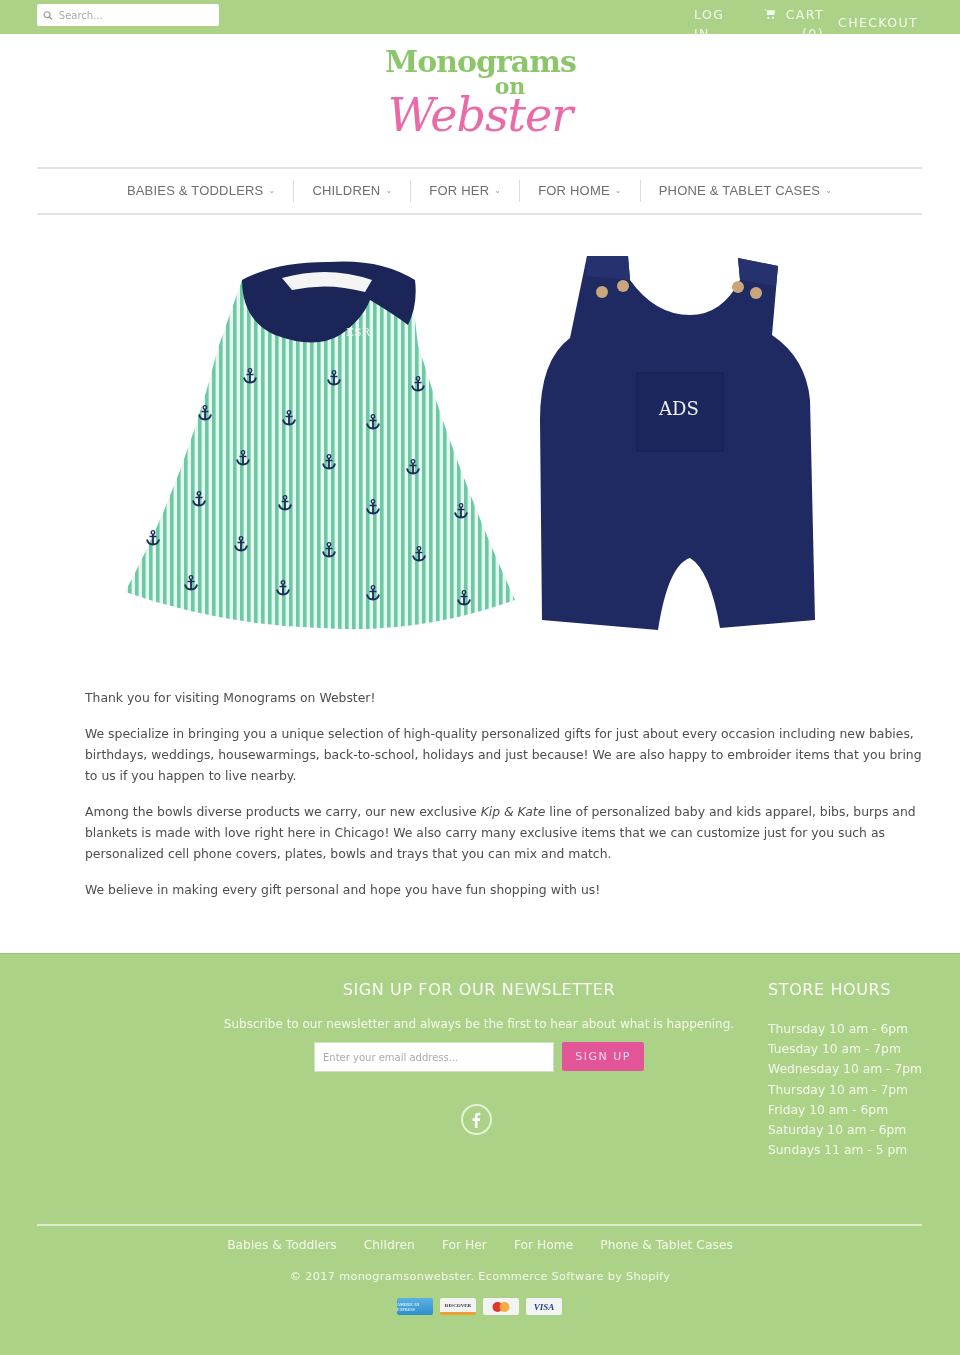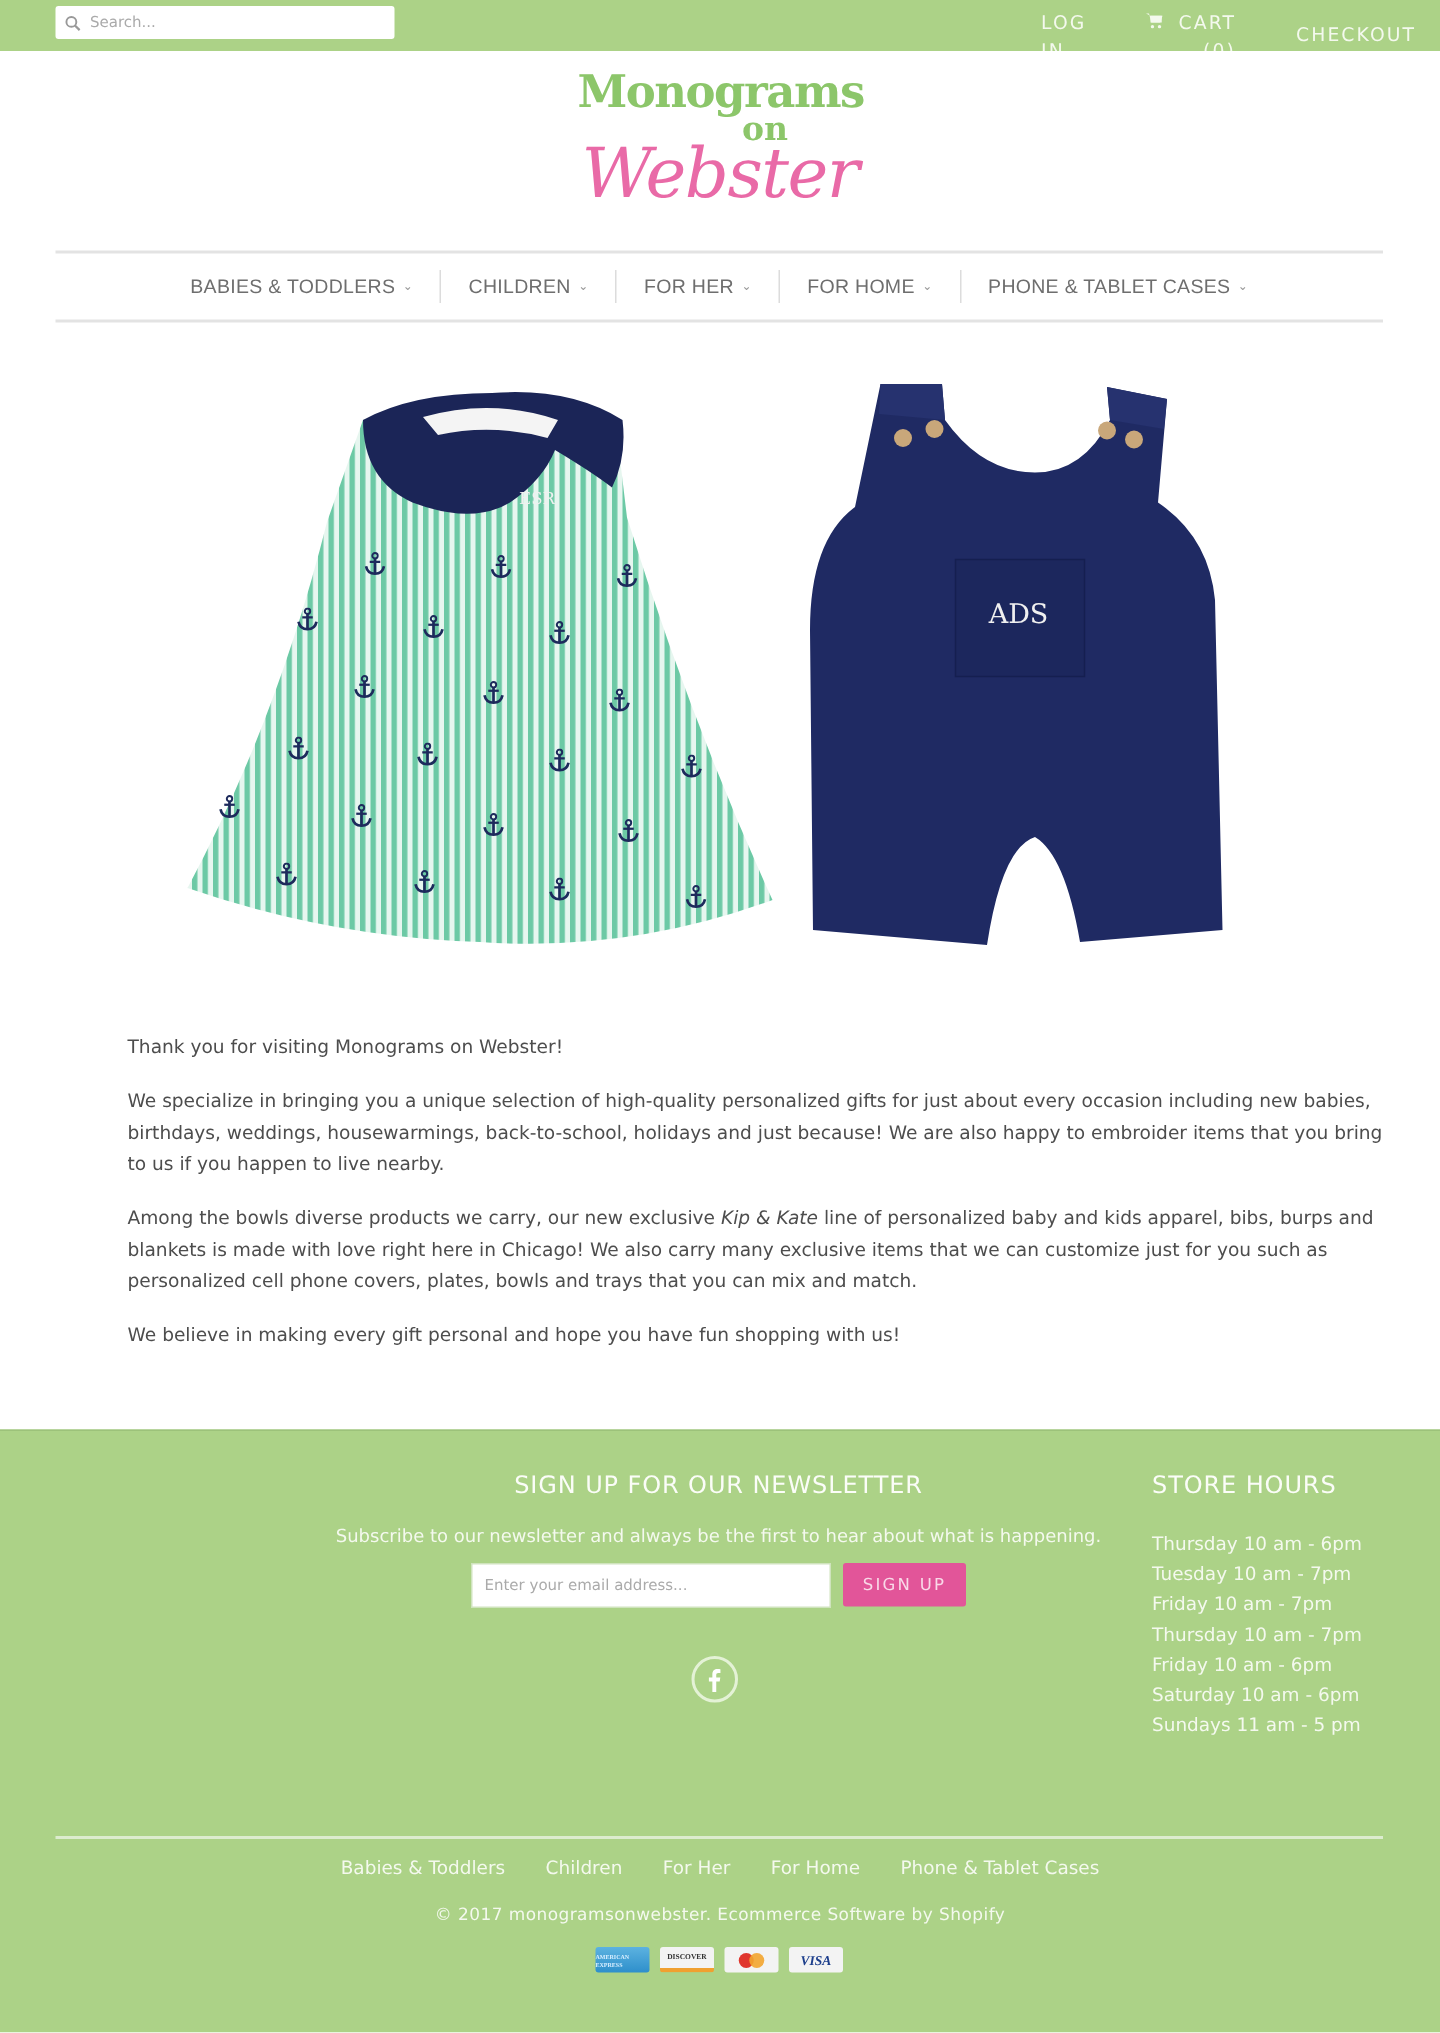--- a/index.html
+++ b/index.html
@@ -1,29 +1,29 @@
 <!DOCTYPE html>
 <html><head>
 <meta charset="utf-8">
 <style>
   * { box-sizing: border-box; margin: 0; padding: 0; }
   html, body { width: 960px; background: #ffffff; }
   body { font-family: "DejaVu Sans", sans-serif; color: #555555; height: 1355px; position: relative; overflow: hidden; }
 
   
   .topbar { position: absolute; top: 0; left: 0; width: 960px; height: 34px; background: #acd287; overflow: hidden; }
-  .search-box { position: absolute; left: 37px; top: 4px; width: 226px; height: 22px; background: #fff; border-radius: 2px; display: flex; align-items: center; padding-left: 6px; }
+  .search-box { position: absolute; left: 37px; top: 4px; width: 182px; height: 22px; background: #fff; border-radius: 2px; display: flex; align-items: center; padding-left: 6px; }
   .search-box svg { width: 11px; height: 11px; }
   .search-box input { border: none; outline: none; font-family: "DejaVu Sans", sans-serif; font-size: 10px; color: #999; margin-left: 6px; width: 180px; background: transparent; }
   .search-box input::placeholder { color: #aaa; }
   .top-link { position: absolute; color: #f4f9ee; font-size: 12.5px; letter-spacing: 1.4px; line-height: 19px; text-transform: uppercase; }
   .top-login { left: 694px; top: 5px; width: 34px; }
   .top-cart { left: 764px; top: 5px; width: 60px; display: flex; text-align: right; }
   .top-cart .cart-icon { width: 12px; height: 12px; margin-top: 3px; margin-right: 5px; flex-shrink: 0; }
-  .top-checkout { left: 838px; top: 13px; margin-left: 26px; }
+  .top-checkout { left: 838px; top: 13px; }
 
   
   .logo { position: absolute; left: 385px; top: 47px; width: 190px; height: 105px; text-align: center; }
   .logo .l1 { font-family: "DejaVu Serif", serif; font-weight: bold; font-size: 30px; color: #8cc66a; letter-spacing: -1px; line-height: 30px; display: block; }
   .logo .l2 { font-family: "DejaVu Serif", serif; font-weight: bold; font-size: 22px; color: #8cc66a; line-height: 18px; display: block; margin-left: 60px; }
   .logo .l3 { font-family: "DejaVu Serif", serif; font-style: italic; font-size: 46px; color: #e96aa7; line-height: 48px; display: block; letter-spacing: -1px; margin-top: -4px; }
 
   
   .nav { position: absolute; left: 37px; top: 167px; width: 885px; height: 48px; border-top: 2px solid #e3e3e3; border-bottom: 2px solid #e3e3e3; display: flex; justify-content: center; align-items: center; }
   .nav-item { font-family: "Liberation Sans", sans-serif; font-size: 13px; color: #6e6e6e; letter-spacing: 0.2px; padding: 0 18px; height: 22px; line-height: 22px; display: flex; align-items: center; border-left: 1px solid #dcdcdc; text-transform: uppercase; }
@@ -197,21 +197,21 @@
           <path d="M6.5 16V9h2.3l.4-2.7H6.5V4.6c0-.8.3-1.3 1.4-1.3h1.4V.9C9 .8 8.2.7 7.3.7 5.3.7 3.9 1.9 3.9 4.1v2.2H1.6V9h2.3v7z" fill="#ffffff"></path>
         </svg>
     </a>
   </div>
 
   <div class="f-col3">
     <div class="f-heading">STORE HOURS</div>
     <div class="hours">
       <div>Thursday 10 am - 6pm</div>
       <div>Tuesday 10 am - 7pm</div>
-      <div>Friday 10 am - 7pm</div>
+      <div>Wednesday 10 am - 7pm</div>
       <div>Thursday 10 am - 7pm</div>
       <div>Friday 10 am - 6pm</div>
       <div>Saturday 10 am - 6pm</div>
       <div>Sundays 11 am - 5 pm</div>
     </div>
   </div>
 
   <div class="f-divider"></div>
 
   <div class="f-bottom-nav">

